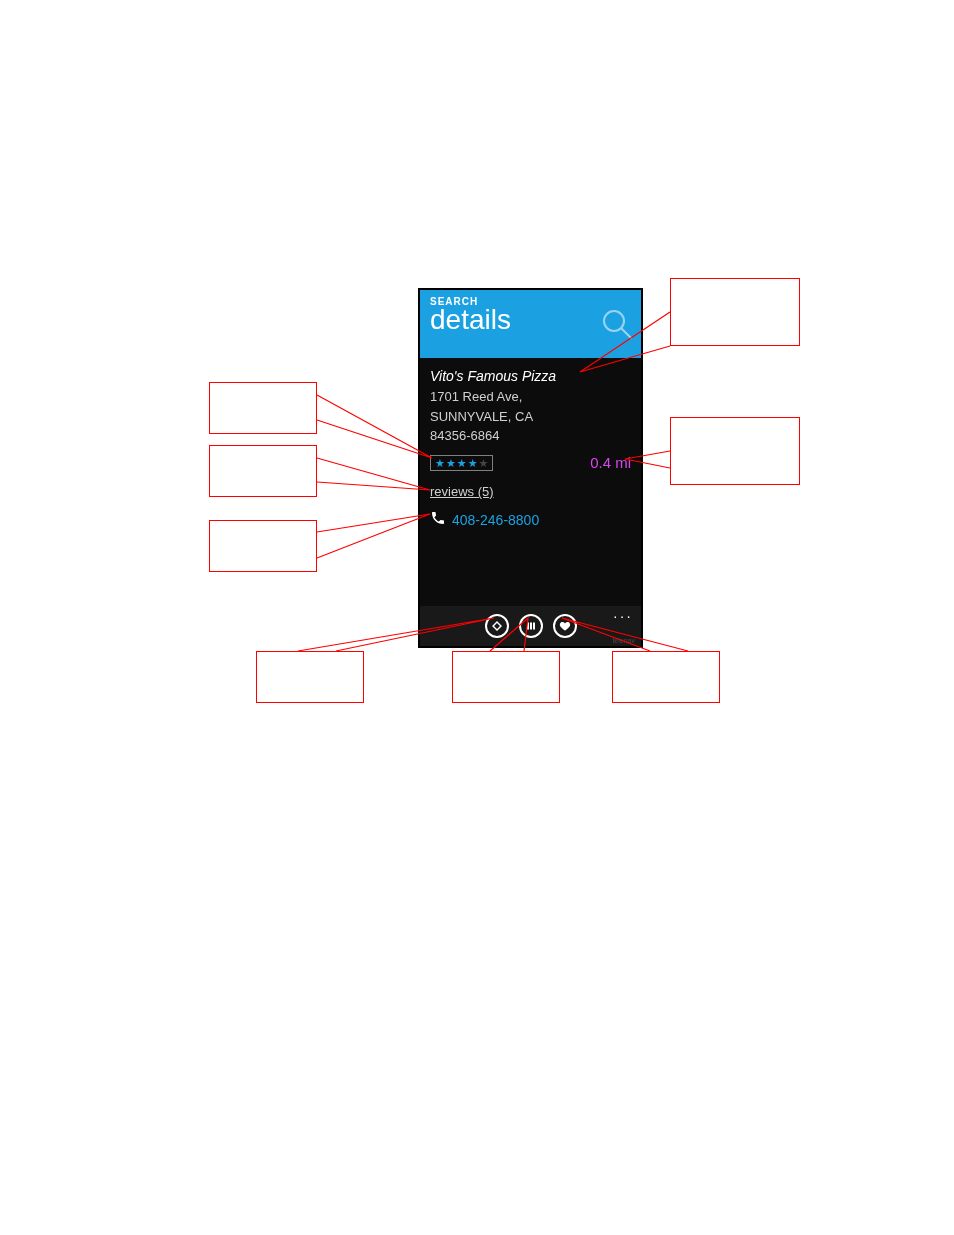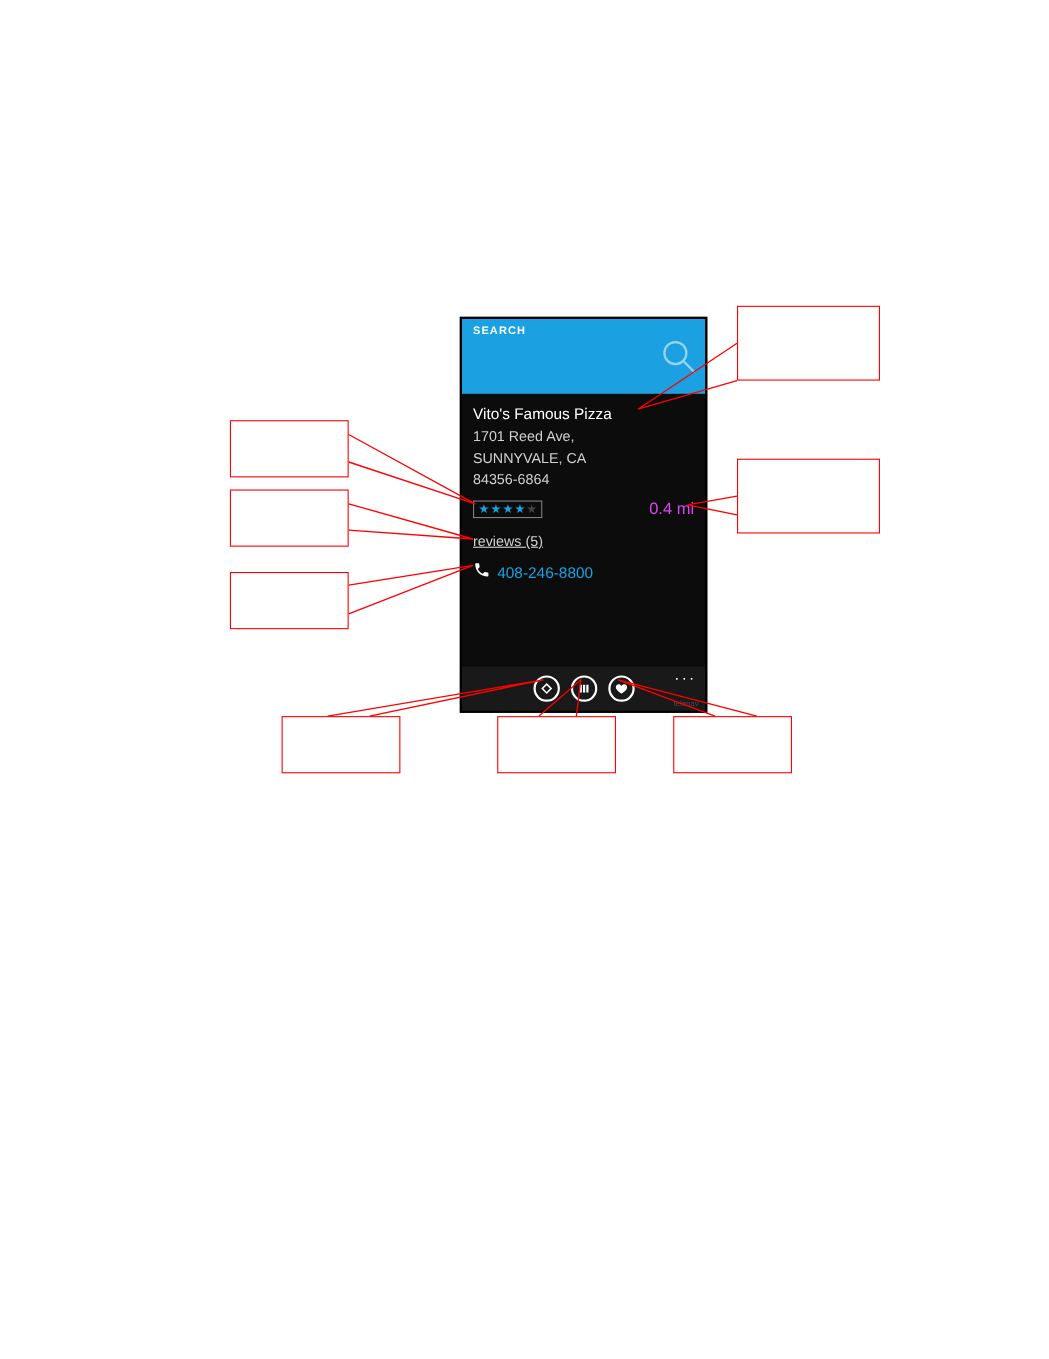--- a/index.html
+++ b/index.html
@@ -45,20 +45,21 @@
     }
     .content {
       padding: 8px 10px 6px 10px;
       color: #d0d0d0;
       font-size: 13px;
       line-height: 1.5;
     }
     .place-name {
       color: #ffffff;
       font-size: 14px;
+      font-style: italic;
     }
     .row {
       display: flex;
       align-items: center;
       justify-content: space-between;
       margin-top: 6px;
     }
     .rating-box {
       border: 1px solid #808080;
       padding: 2px 4px 1px 4px;
@@ -121,20 +122,21 @@
     }
     svg.connector { position: absolute; pointer-events: none; }
   </style>
 </head>
 <body>
 
 <div class="phone">
 
   <div class="header">
     <div class="header-app">SEARCH</div>
+    <div class="header-title">details</div>
     <span class="header-search">
       <svg width="36" height="36" viewBox="0 0 36 36" fill="none">
         <circle cx="15" cy="15" r="10" stroke="#ffffff" stroke-width="2"></circle>
         <line x1="23" y1="23" x2="32" y2="32" stroke="#ffffff" stroke-width="2" stroke-linecap="round"></line>
       </svg>
     </span>
   </div>
 
   <div class="content">
     <div class="place-name">Vito's Famous Pizza</div>

